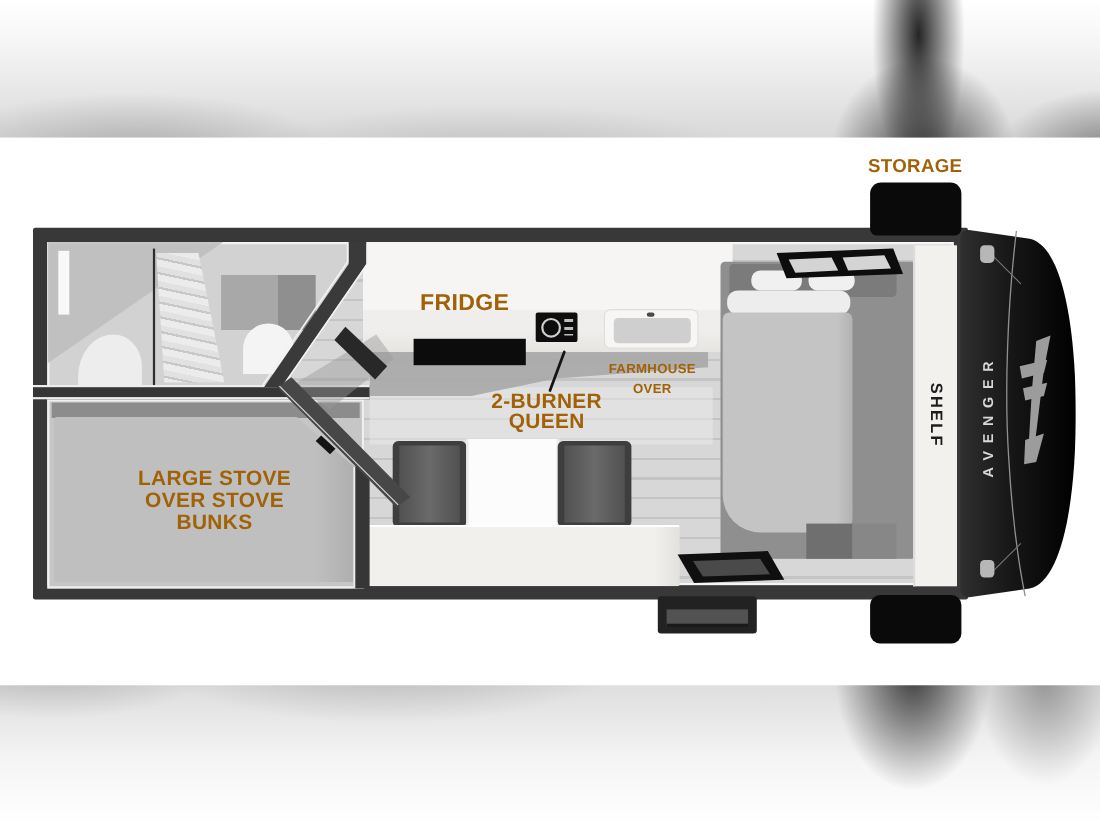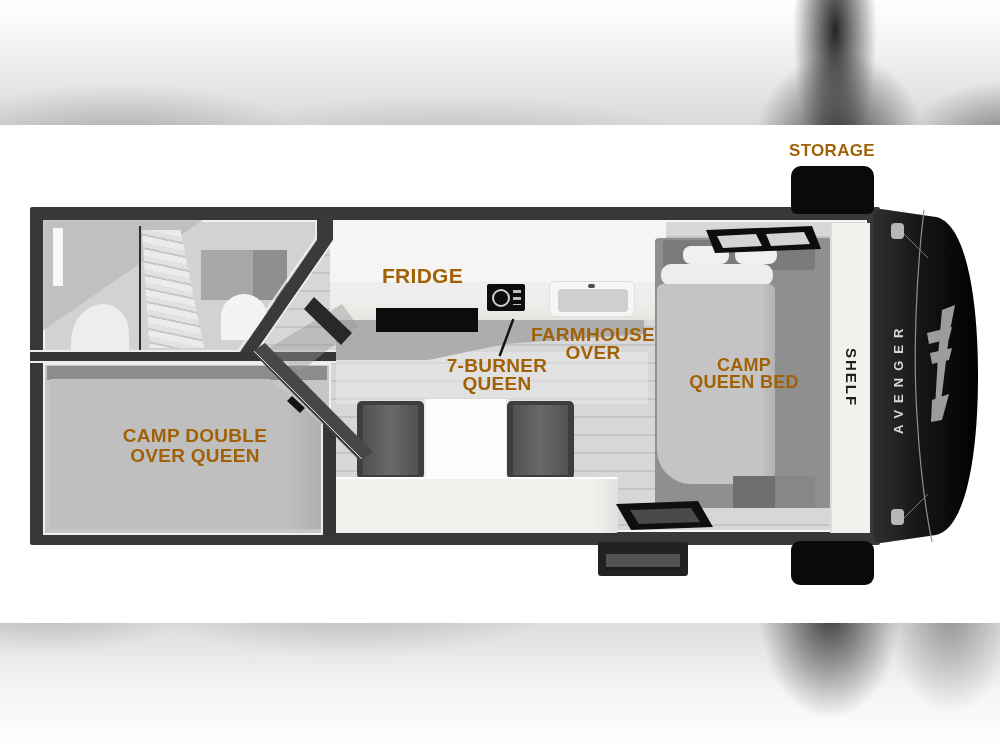--- a/index.html
+++ b/index.html
@@ -115,21 +115,21 @@
 
   
   #front-cap{left:872px;top:206px;width:106px;height:340px;z-index:60;}
   #brand-vertical{left:16px;top:84px;width:20px;height:176px;display:flex;align-items:center;justify-content:center;
     writing-mode:vertical-rl;transform:rotate(180deg);font-size:13px;font-weight:bold;
     letter-spacing:7px;color:#d8d8d8;}
 
   
   #label-storage{left:780px;top:141px;width:104px;font-size:17px;}
   #label-fridge{left:350px;top:264px;width:145px;font-size:21px;}
-  #label-sink{left:518px;top:326px;width:150px;font-size:19px;line-height:18px;}
+  #label-sink{left:518px;top:326px;width:150px;font-size:12px;line-height:18px;}
   #label-stove{left:422px;top:357px;width:150px;font-size:19px;line-height:18px;}
   #label-bed{left:669px;top:357px;width:150px;font-size:18px;line-height:17px;}
   #label-bunks{left:70px;top:426px;width:250px;font-size:19px;line-height:20px;}
 
   #overlay-svg{left:0;top:0;z-index:40;pointer-events:none;}
 </style>
 </head>
 <body>
 
 <div id="stage">
@@ -158,67 +158,64 @@
     <div class="abs" id="bath-seat"></div>
   </div>
   <div class="abs" id="divider-wall"></div>
   <div class="abs" id="bunks-right-wall"></div>
 
   <div class="abs" id="bunks-room">
     <div class="abs" id="bunks-headrail"></div>
     <div class="abs" id="bunks-mattress"></div>
   </div>
   <div class="abs lbl" id="label-bunks">
-    <div>CAMP DOUBLE</div>
-    <div>OVER QUEEN</div>
+    <div>LARGE STOVE</div>
+    <div>OVER STOVE</div>
+    <div>BUNKS</div>
   </div>
 
   <div class="abs" id="kitchen">
     <div class="abs" id="stove">
       <div class="abs" id="stove-burner"></div>
       <div class="abs" id="stove-knobs"></div>
     </div>
     <div class="abs" id="sink">
       <div class="abs" id="sink-basin"></div>
       <div class="abs" id="sink-faucet"></div>
     </div>
     <div class="abs" id="fridge-unit"></div>
   </div>
   <div class="abs" id="undercab"></div>
   <div class="abs lbl" id="label-fridge">FRIDGE</div>
   <div class="abs lbl" id="label-sink">
     <div>FARMHOUSE</div>
     <div>OVER</div>
   </div>
   <div class="abs lbl" id="label-stove">
-    <div>7-BURNER</div>
+    <div>2-BURNER</div>
     <div>QUEEN</div>
   </div>
 
   <div class="abs bench" id="bench-1">
     <div class="abs cushion"></div>
   </div>
   <div class="abs" id="dinette-table"></div>
   <div class="abs bench" id="bench-2">
     <div class="abs cushion"></div>
   </div>
   <div class="abs" id="dinette-ledge"></div>
 
   <div class="abs" id="bed-platform">
     <div class="abs" id="headboard"></div>
     <div class="abs pillow" id="pillow-1"></div>
     <div class="abs pillow" id="pillow-2"></div>
     <div class="abs" id="bolster"></div>
     <div class="abs" id="bed-mattress"></div>
     <div class="abs" id="bed-cube-1"></div>
     <div class="abs" id="bed-cube-2"></div>
-  </div>
-  <div class="abs lbl" id="label-bed">
-    <div>CAMP</div>
-    <div>QUEEN BED</div>
   </div>
 
   <div class="abs" id="shelf-strip">
     <span id="shelf-label">SHELF</span>
   </div>
 
   <svg class="abs" id="overlay-svg" width="1000" height="750" viewBox="0 0 1000 750">
     <polygon points="317,220 333,220 333,240 256,352 240,352 317,240" fill="#3a3a3a"></polygon>
     <polyline points="334,222 334,240 257,351" fill="none" stroke="#f2f2f2" stroke-width="1.5"></polyline>
     <polyline points="316,222 316,238 239,350" fill="none" stroke="#f2f2f2" stroke-width="1.5"></polyline>

